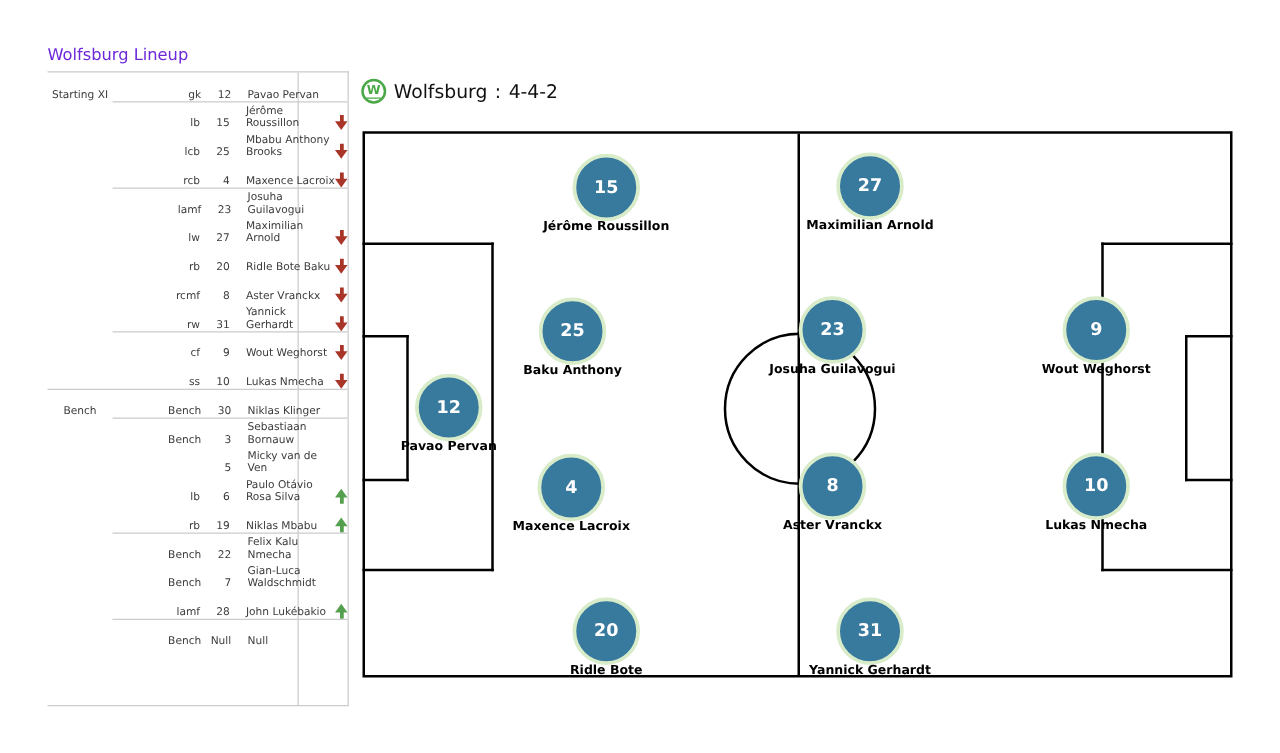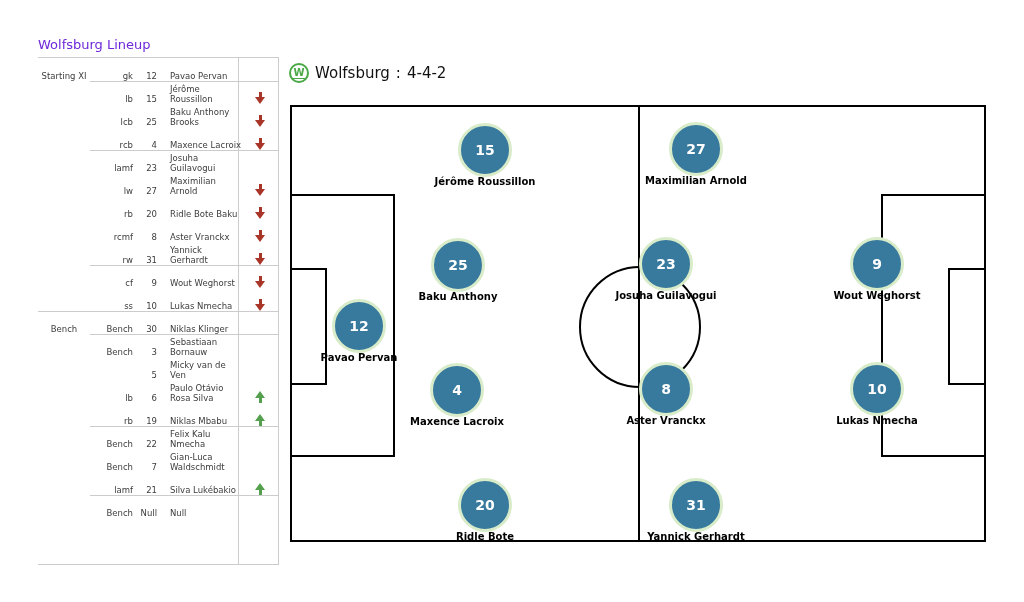--- a/index.html
+++ b/index.html
@@ -18,21 +18,21 @@
                 border-top:1px solid var(--table-line);
                 border-bottom:1px solid var(--table-line);
                 border-right:1px solid var(--table-line);}
   .vline-arrow{position:absolute;left:200px;top:0;bottom:0;width:1px;
                background:var(--table-line);}
   .trow{position:relative;display:flex;align-items:flex-end;height:23px;
         font-size:8.5px;line-height:9.5px;color:#3c3c3c;}
   .sep{position:absolute;top:0;right:0;height:1px;background:var(--table-line);}
   .sep.inner{left:52px;} .sep.full{left:0;}
   .c-group{width:52px;text-align:center;}
-  .c-pos{width:43px;text-align:right;}
+  .c-pos{width:43px;text-align:right;margin-left:28px;}
   .c-num{width:24px;text-align:right;}
   .c-name{margin-left:13px;width:72px;}
   .c-arrow{flex:1;display:flex;justify-content:center;align-items:center;}
   .arrow{position:relative;width:10px;height:12px;display:inline-block;}
   .arrow .stem{position:absolute;left:3.5px;width:3px;height:6px;}
   .arrow .head{position:absolute;left:0;width:0;height:0;
                border-left:5px solid transparent;border-right:5px solid transparent;}
   .arrow.down .stem{top:0;background:var(--arrow-down);}
   .arrow.down .head{bottom:0;border-top:7px solid var(--arrow-down);}
   .arrow.up .stem{bottom:0;background:var(--arrow-up);}
@@ -93,21 +93,21 @@
               <span class="stem"></span>
               <span class="head"></span>
             </span>
           </span>
   <div class="sep inner"></div>
         </div>
         <div class="trow">
     <span class="c-group"></span>
     <span class="c-pos">lcb</span>
     <span class="c-num">25</span>
-    <span class="c-name">Baku Anthony Brooks</span>
+    <span class="c-name">Mbabu Anthony Brooks</span>
     <span class="c-arrow">
             <span class="arrow down">
               <span class="stem"></span>
               <span class="head"></span>
             </span>
           </span>
   </div>
         <div class="trow">
     <span class="c-group"></span>
     <span class="c-pos">rcb</span>
@@ -259,22 +259,22 @@
         <div class="trow">
     <span class="c-group"></span>
     <span class="c-pos">Bench</span>
     <span class="c-num">7</span>
     <span class="c-name">Gian-Luca Waldschmidt</span>
     <span class="c-arrow"></span>
   </div>
         <div class="trow">
     <span class="c-group"></span>
     <span class="c-pos">lamf</span>
-    <span class="c-num">21</span>
-    <span class="c-name">Silva Lukébakio</span>
+    <span class="c-num">28</span>
+    <span class="c-name">John Lukébakio</span>
     <span class="c-arrow">
             <span class="arrow up">
               <span class="stem"></span>
               <span class="head"></span>
             </span>
           </span>
   </div>
         <div class="trow">
     <span class="c-group"></span>
     <span class="c-pos">Bench</span>

